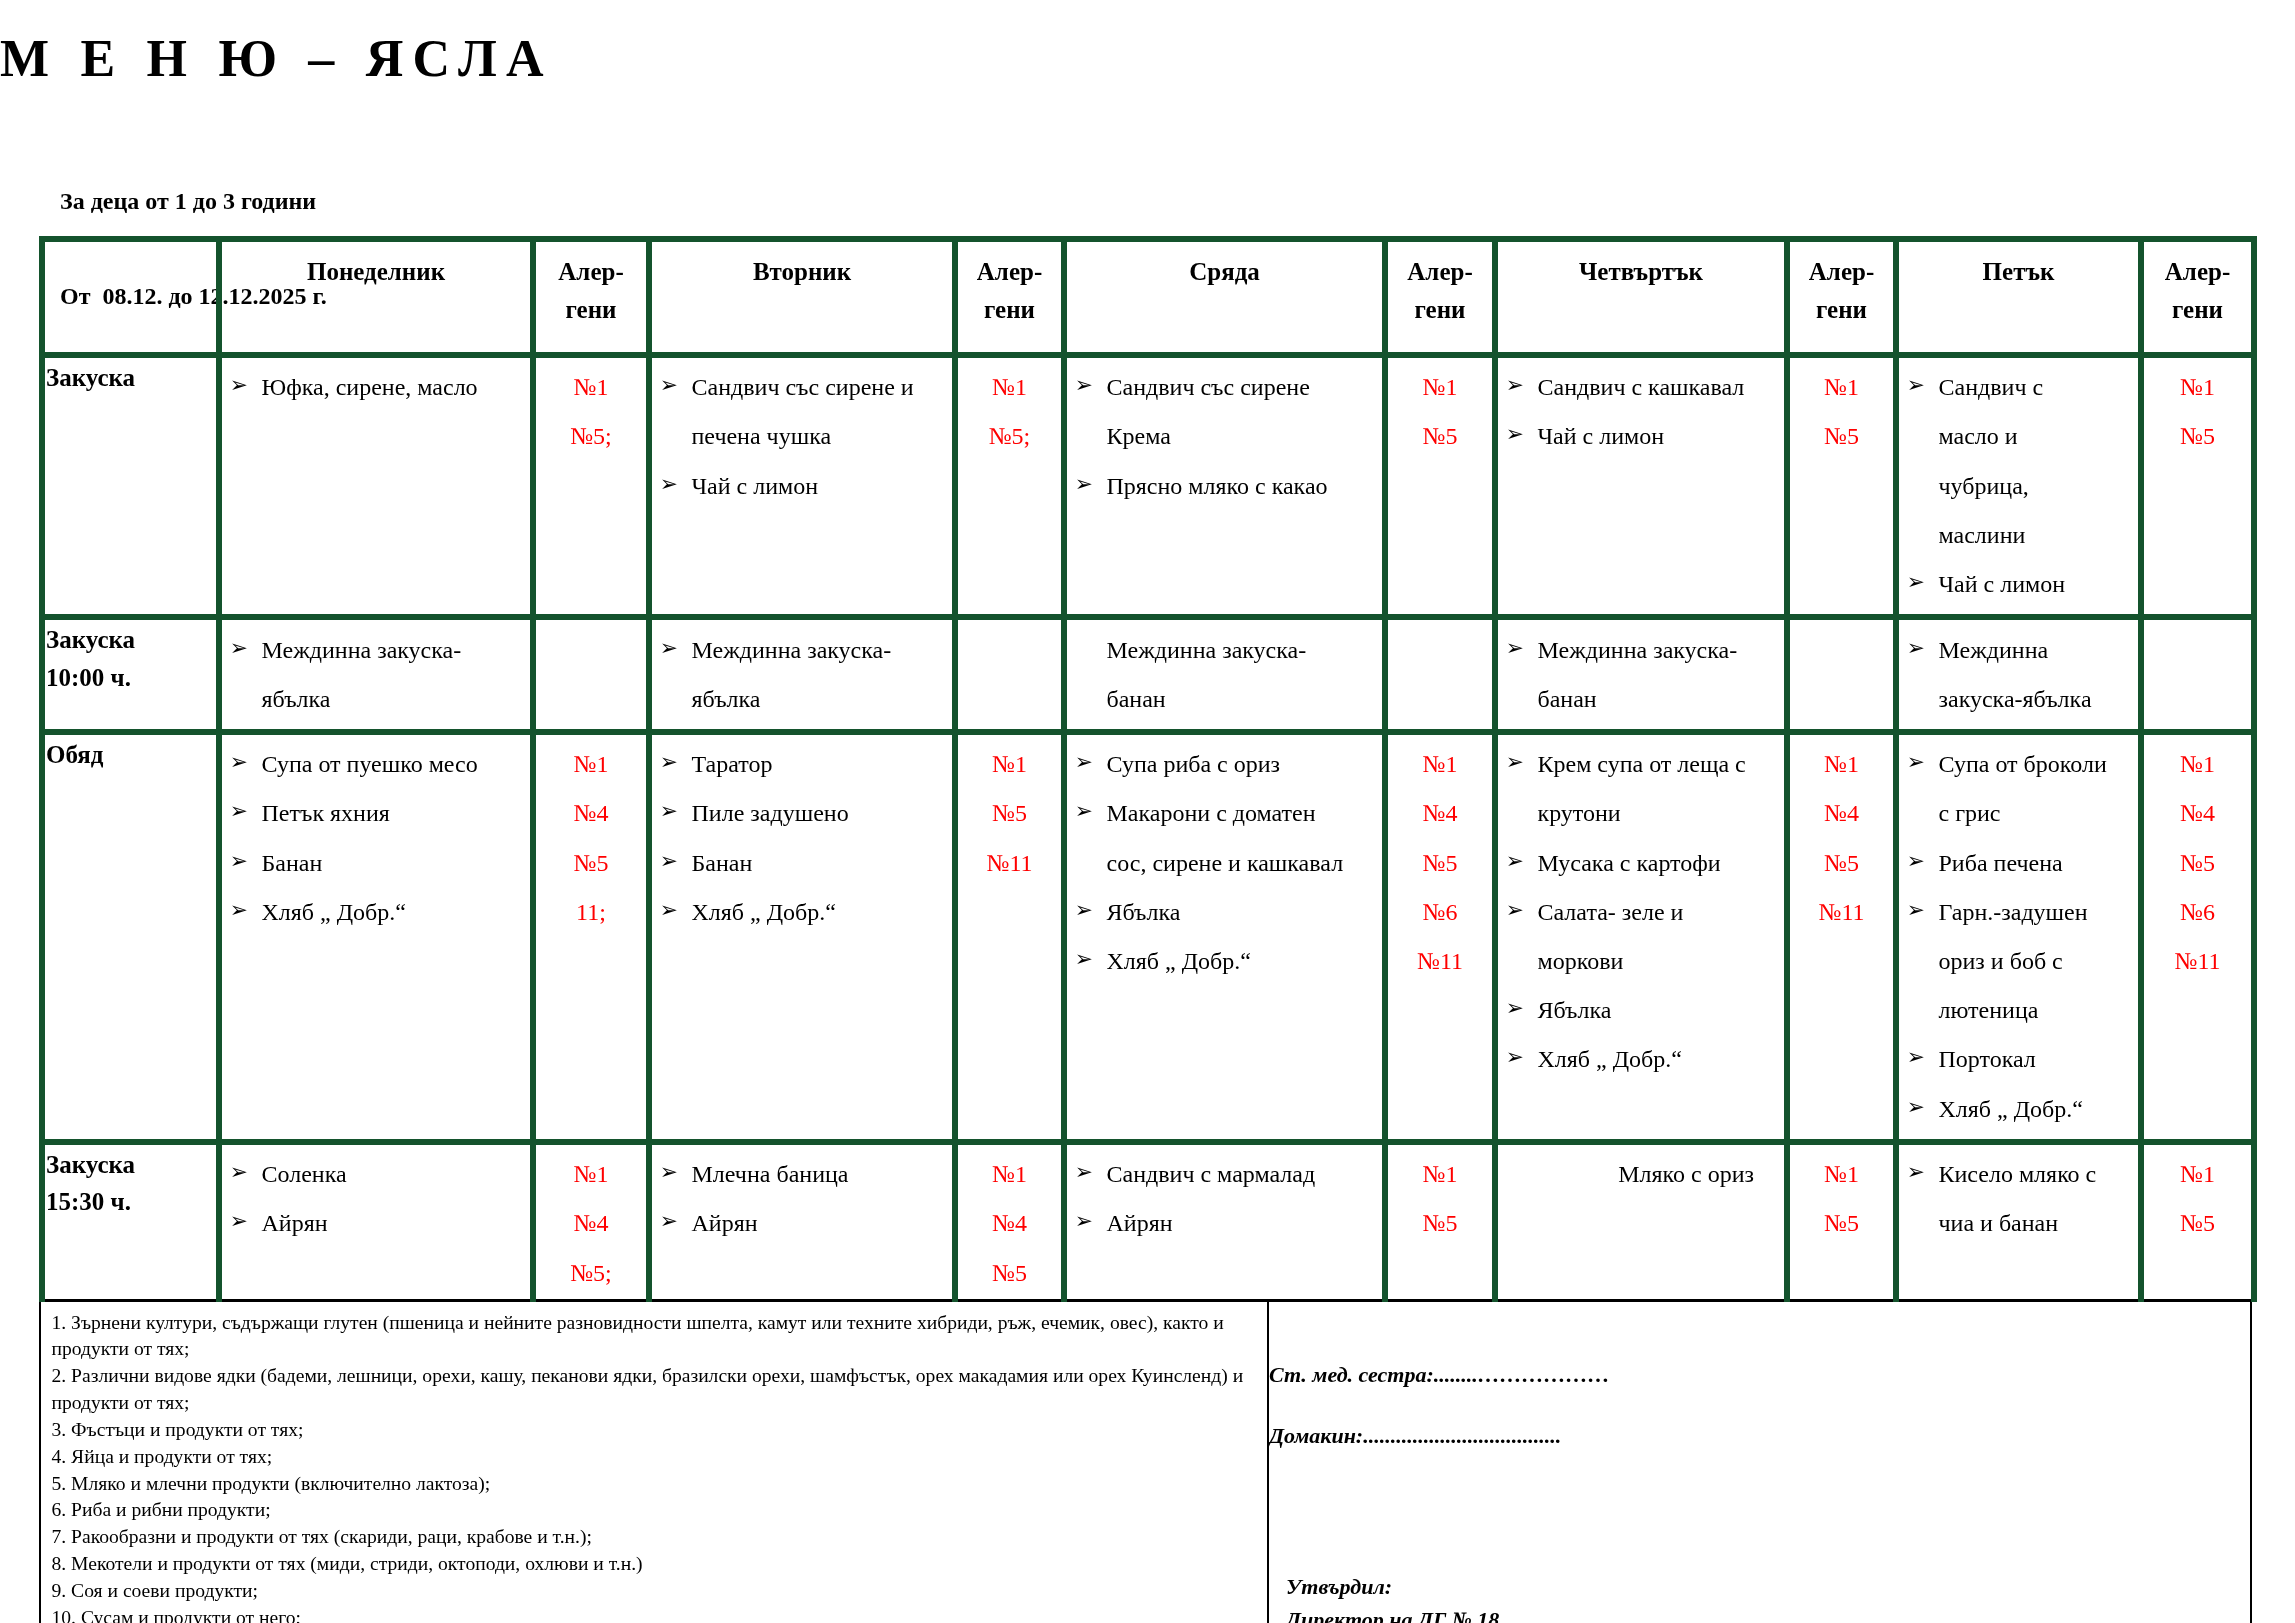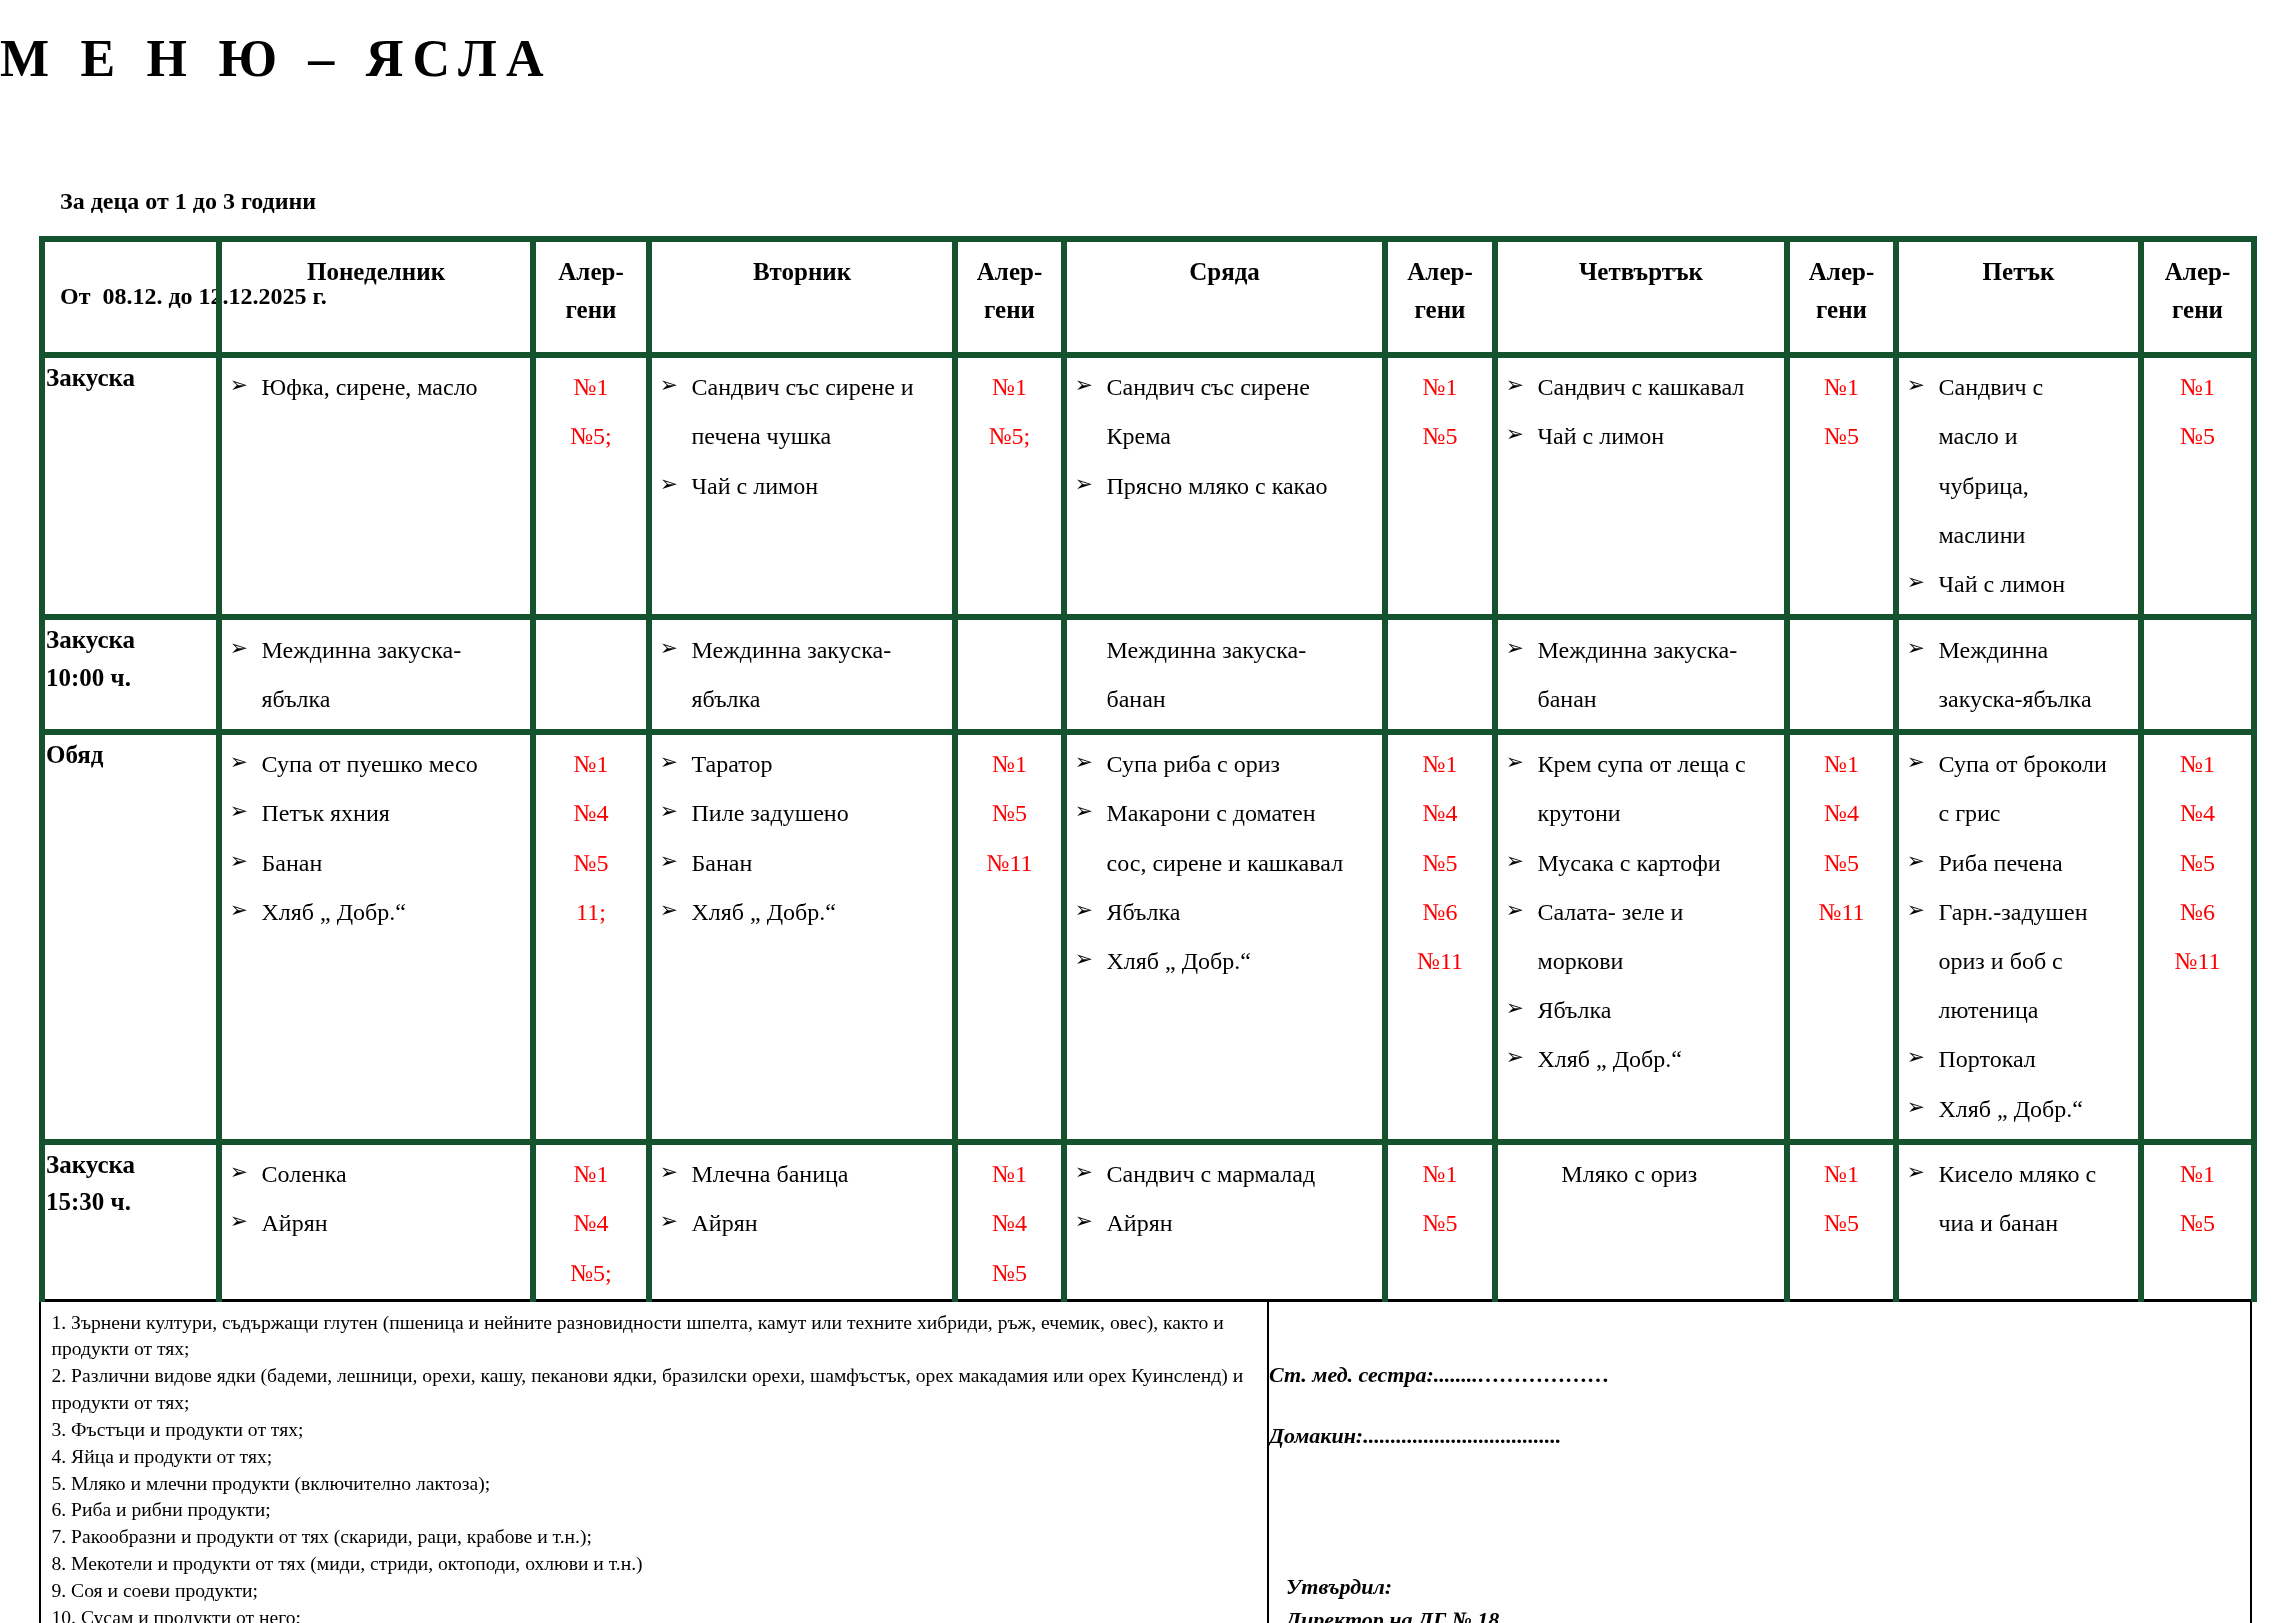--- a/index.html
+++ b/index.html
@@ -18,21 +18,21 @@
            text-align:center;padding-top:10.5px;vertical-align:top;white-space:pre-line;line-height:1.55;}
   thead tr{height:116px;}
   tr.row-0{height:169px;} tr.row-1{height:101px;} tr.row-2{height:310px;margin-top:7px;} tr.row-3{height:135px;}
   tbody tr:last-child td{border-bottom:3.3px solid #000;}
   td.rowlabel{vertical-align:middle;text-align:left;font-size:25px;font-weight:bold;
               white-space:pre-line;line-height:1.5;}
   td.meal{font-size:24px;line-height:2.05;padding:5.2px 30px 5.2px 6.5px;}
   .item{position:relative;padding-left:33px;}
   .item .bullet{position:absolute;left:1.3px;top:0;
                 font-family:"DejaVu Sans","Liberation Sans",sans-serif;font-size:21.6px;}
-  .item.center{padding-left:0;text-align:center;}
+  .item.center{padding-left:0;text-align:right;}
   td.alg{color:#f00;font-size:24px;line-height:2.05;text-align:center;padding-top:5.2px;}
   td.alg .av{white-space:nowrap;}
   .footer{display:flex;width:2213px;border:2px solid #000;border-top:none;
           border-bottom:5.9px double #000;height:442px;box-sizing:border-box;}
   .foot-left{width:1228px;box-sizing:border-box;border-right:2px solid #000;
              padding:7.9px 13px 5.2px 10.5px;font-size:19.6px;line-height:1.37;}
   .foot-right{flex:1;position:relative;font-weight:bold;font-style:italic;}
   .sig-lines{padding:60px 34px 0 0;font-size:22px;}
   .sig-line{margin-bottom:35px;}
   .approval{position:absolute;left:17px;bottom:70px;font-size:22px;line-height:1.5;font-style:italic;}

